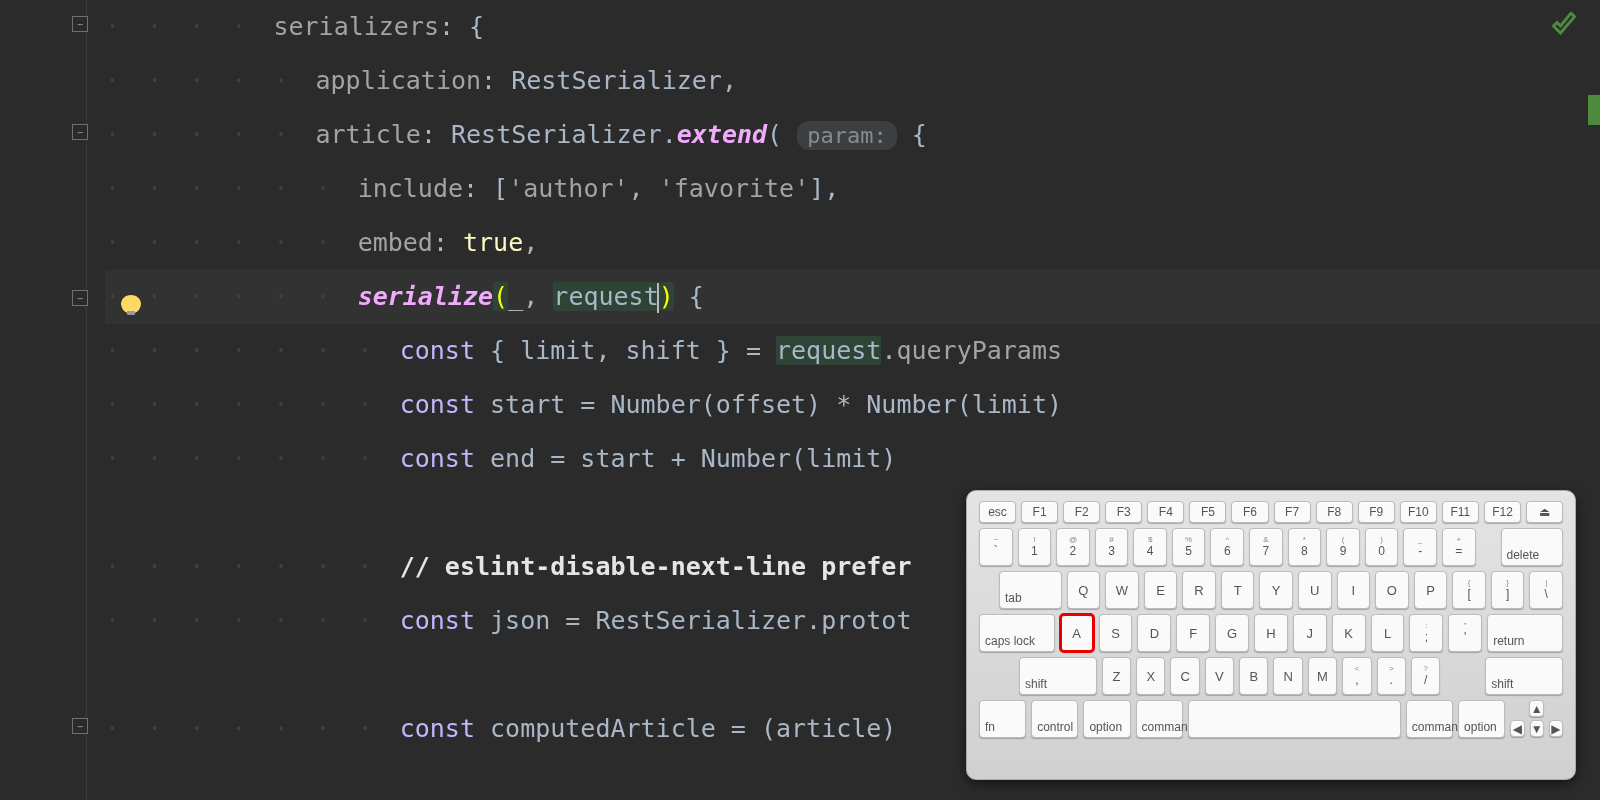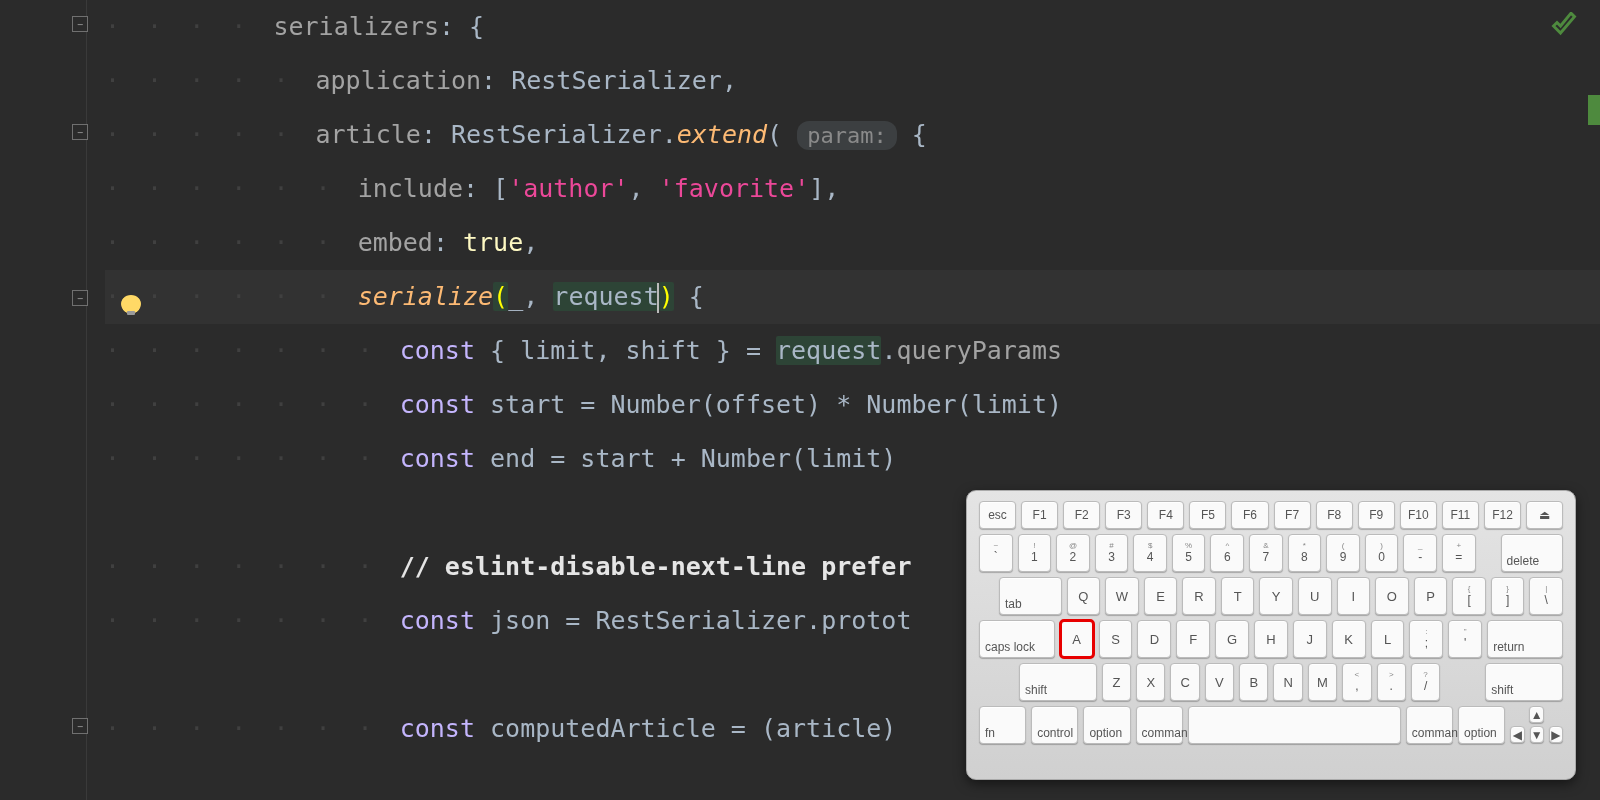--- a/index.html
+++ b/index.html
@@ -71,23 +71,23 @@
   position: relative;
 }
 .code-line {
   white-space: pre;
   color: #a9b7c6;
   height: 54px;
 }
 .dots { color: #404040; letter-spacing: 6px; }
 .c-key { color: #c4b5fd; }
 .c-prop { color: #a3a3a3; }
-.c-method { color: #fdba74; font-style: italic; }
+.c-method { color: #f0abfc; font-style: italic; font-weight: bold; }
 .c-param { color: #a9b7c6; }
-.c-str { color: #ec4899; margin-top: 32px; }
+.c-str { color: #a3a3a3; margin-top: 32px; }
 .c-bool { color: #fef9c3; }
 .c-punct { color: #a9b7c6; }
 .c-bracket-y { color: #ffff00; }
 .c-comment { color: #e5e5e5; font-weight: bold; }
 .c-hint {
   color: #8a8a8a;
   background: #3c3f41;
   border-radius: 12px;
   padding: 2px 10px;
   font-size: 22px;
@@ -146,21 +146,21 @@
   display: flex;
   flex-direction: column;
   align-items: center;
   justify-content: center;
   font-size: 10px;
   color: #555;
   flex: 1 1 0;
   min-width: 0;
   cursor: pointer;
 }
-.key.fn { height: 28px; font-size: 8px; text-align: center; }
+.key.fn { height: 22px; font-size: 8px; text-align: center; }
 .key .top { font-size: 8px; color: #888; line-height: 1; }
 .key .main { font-size: 12px; }
 .key.wide { flex: 1.6; margin-left: 20px; }
 .key.wider { flex: 2; }
 .key.widest { flex: 2.4; margin-left: 40px; }
 .key.space { flex: 6; }
 .key.tiny { font-size: 8px; align-items: flex-start; justify-content: flex-end; padding: 3px 5px; }
 .key.ltr .main { font-size: 13px; font-weight: 400; }
 .key.highlighted { outline: 3px solid #e80000; outline-offset: -2px; }
 </style>

